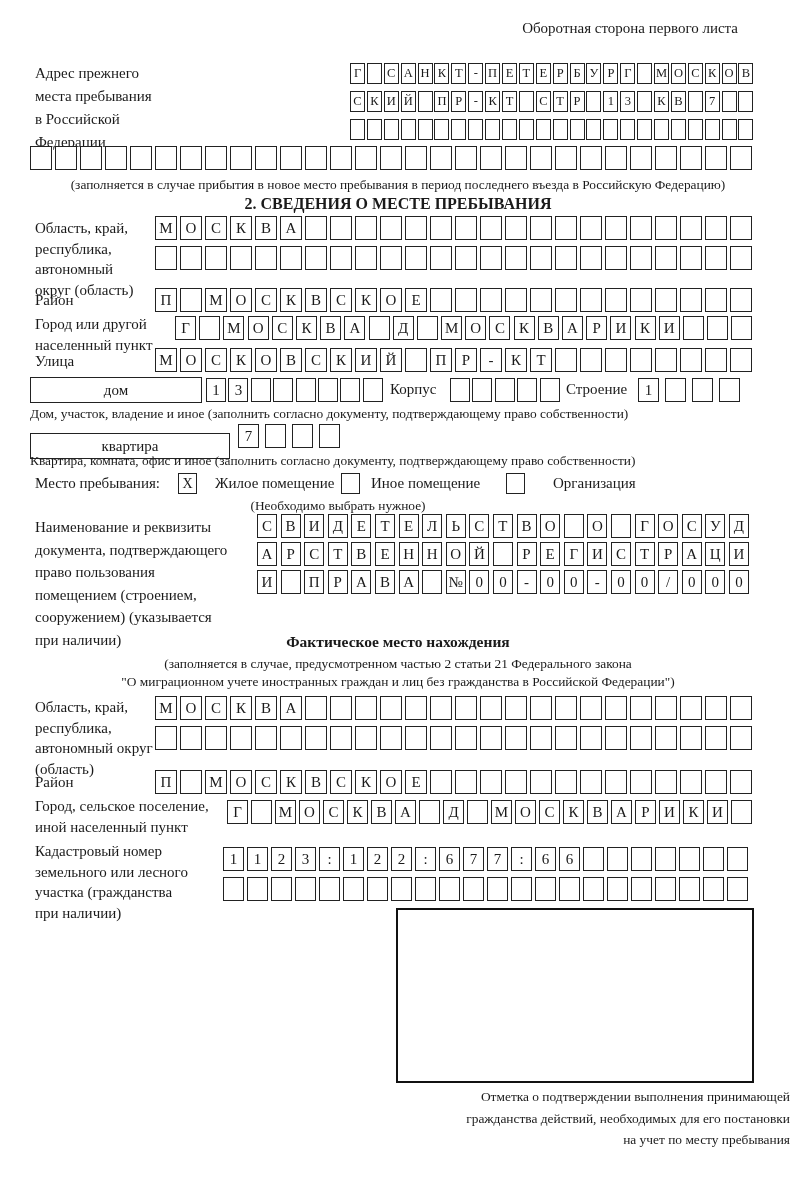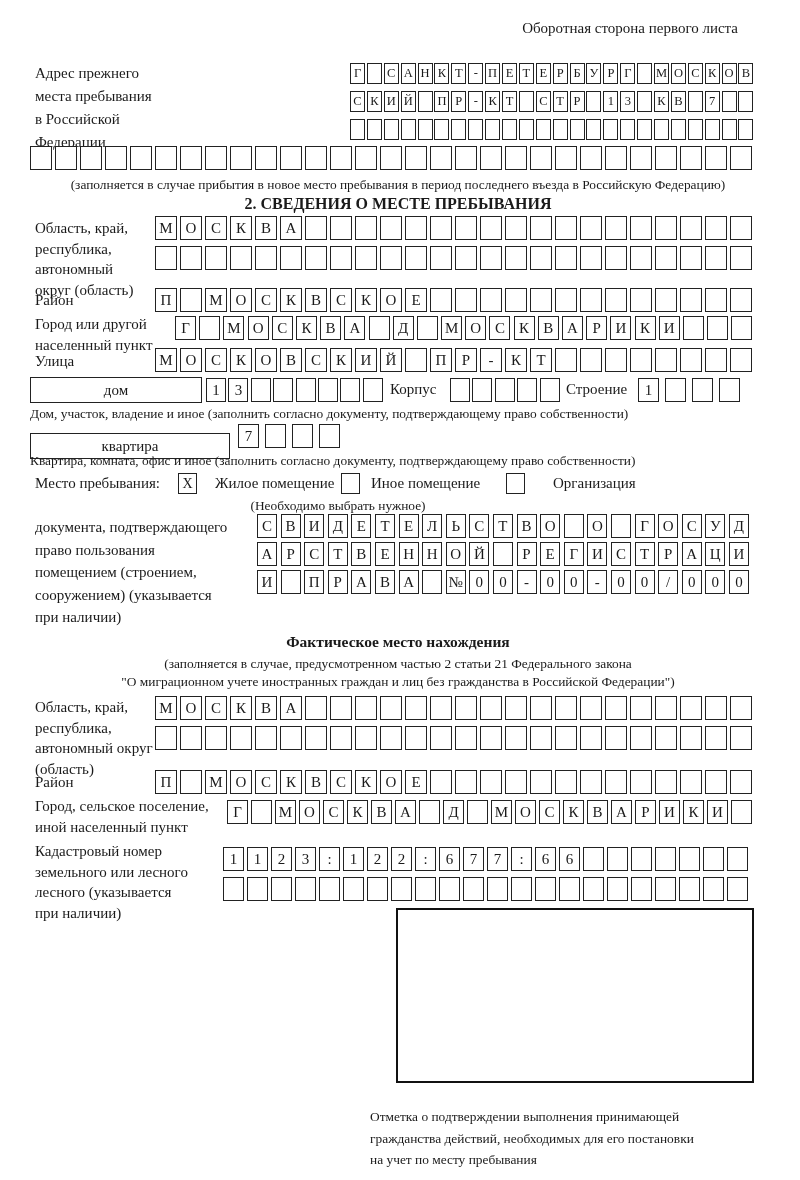--- a/index.html
+++ b/index.html
@@ -28,21 +28,21 @@
   .row-kv{gap:6px}.row-kv .cell{width:21px;height:24px;font-size:15px;}
   .field-rect{
     position:absolute;box-sizing:border-box;border:1.8px solid #222;
     display:flex;align-items:center;justify-content:center;font-size:15px;background:#fff;
   }
   .ck{
     position:absolute;box-sizing:border-box;border:1.8px solid #222;width:19px;height:21px;
     display:flex;align-items:center;justify-content:center;font-size:14px;background:#fff;
   }
   .stamp-box{position:absolute;box-sizing:border-box;border:2px solid #111;background:#fff;}
-  .caption{position:absolute;font-size:13.4px;line-height:21.5px;text-align:left;margin-top:20px;}
+  .caption{position:absolute;font-size:13.4px;line-height:21.5px;text-align:right;}
   .caption span{display:block;white-space:nowrap;}
 </style>
 </head>
 <body>
 
 <div class="form">
 
   <div class="abs" style="top:20px;right:62px;font-size:15px;">Оборотная сторона первого листа</div>
 
   <div class="lbl" style="left:35px;top:62px;line-height:23px;">
@@ -364,20 +364,21 @@
     <span></span>
   </div>
   <div class="abs" style="left:371px;top:475px;font-size:15px;">Иное помещение</div>
   <div class="ck" style="left:506px;top:473px;">
     <span></span>
   </div>
   <div class="abs" style="left:553px;top:475px;font-size:15px;">Организация</div>
   <div class="note center" style="left:180px;width:300px;top:498px;">(Необходимо выбрать нужное)</div>
 
   <div class="lbl" style="left:35px;top:516px;line-height:22.5px;">
+    <span>Наименование и реквизиты</span>
     <span>документа, подтверждающего</span>
     <span>право пользования</span>
     <span>помещением (строением,</span>
     <span>сооружением) (указывается</span>
     <span>при наличии)</span>
   </div>
   <div class="boxrow row-doc" style="left:257px;top:514px;">
       <span class="cell">С</span>
       <span class="cell">В</span>
       <span class="cell">И</span>
@@ -565,21 +566,21 @@
       <span class="cell">Р</span>
       <span class="cell">И</span>
       <span class="cell">К</span>
       <span class="cell">И</span>
       <span class="cell"></span>
     </div>
 
   <div class="lbl" style="left:35px;top:841px;">
     <span>Кадастровый номер</span>
     <span>земельного или лесного</span>
-    <span>лесного (указывается</span>
+    <span>участка (гражданства</span>
     <span>при наличии)</span>
   </div>
   <div class="boxrow row-ct" style="left:223px;top:847px;">
       <span class="cell">1</span>
       <span class="cell">1</span>
       <span class="cell">2</span>
       <span class="cell">3</span>
       <span class="cell">:</span>
       <span class="cell">1</span>
       <span class="cell">2</span>

